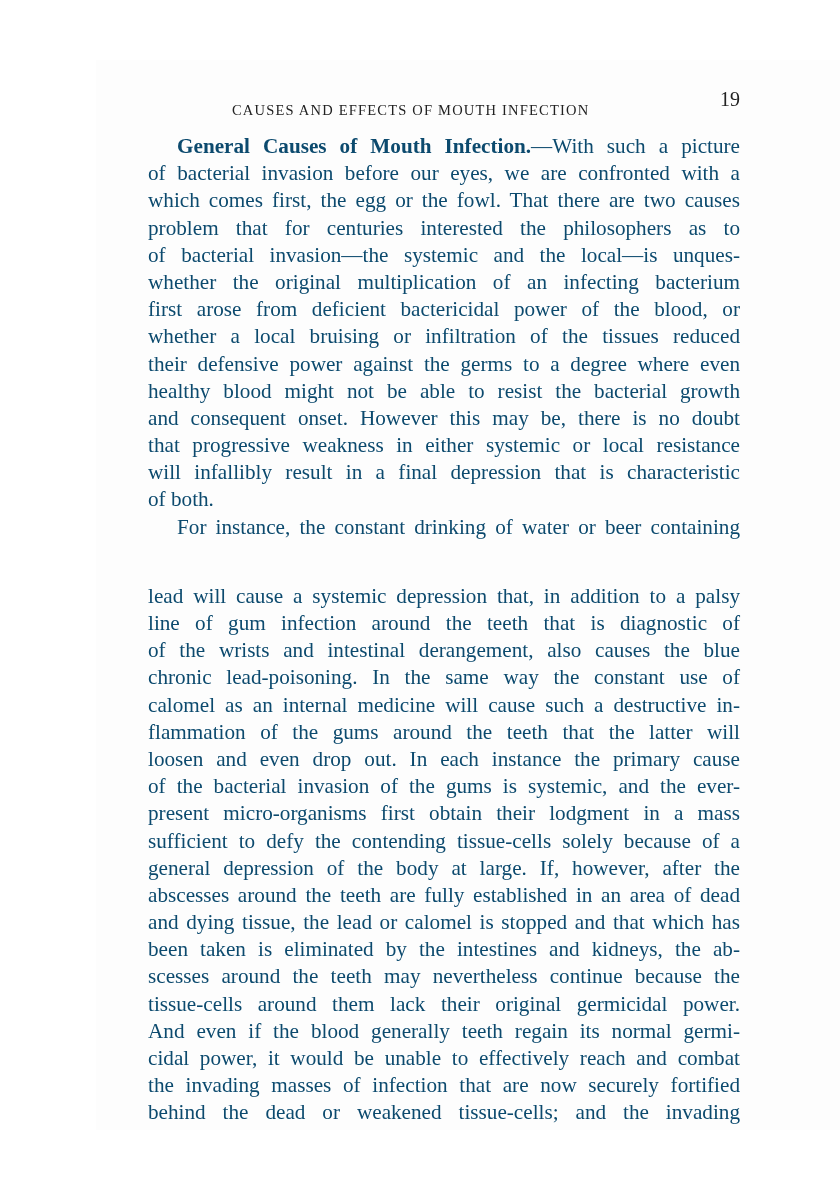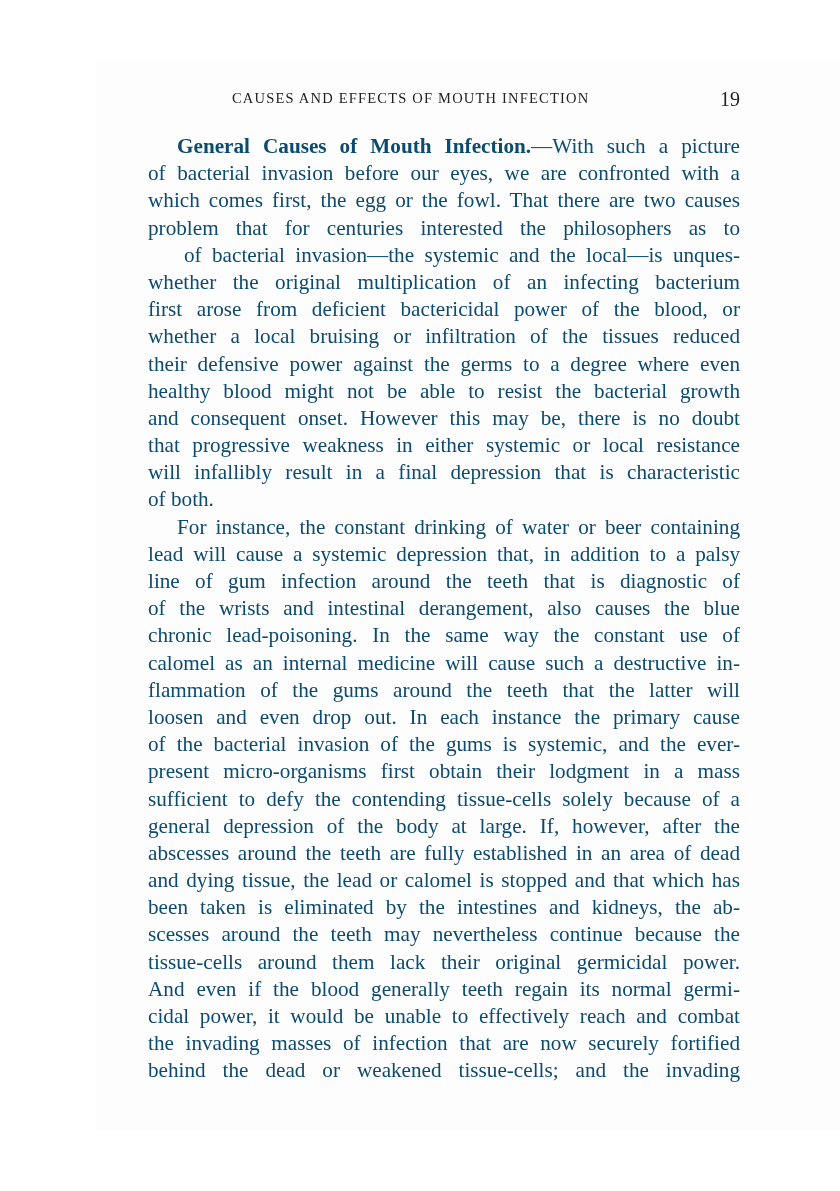--- a/index.html
+++ b/index.html
@@ -8,21 +8,21 @@
     font-family:"Liberation Serif","DejaVu Serif",serif; color:#1a1a1a;
   }
   .page-bg {
     position:absolute; left:96px; top:60px; width:744px; height:1070px;
     background:#fdfdfd;
   }
   .running-head {
     position:absolute; left:232px; top:90px; width:508px; height:22px;
     font-size:14.5px; letter-spacing:1.2px; color:#222;
   }
-  .running-head .title { position:absolute; left:0; top:0; }
+  .running-head .title { position:absolute; left:0; top:12px; }
   .running-head .pageno { position:absolute; right:0; top:-2px; font-size:20px; letter-spacing:0; }
   .body-text {
     position:absolute; left:148px; top:133px; width:592px;
     font-size:21.2px; line-height:27.2px; text-align:justify; color:#0c4a6e;
   }
   .line { display:block; text-align:justify; text-align-last:justify; white-space:nowrap; height:27.2px; }
   .line.last { text-align-last:left; }
   .line.indent { padding-left:29px; }
   .heading { font-weight:bold; }
 </style>
@@ -35,34 +35,34 @@
   <span class="title">CAUSES AND EFFECTS OF MOUTH INFECTION</span>
   <span class="pageno">19</span>
 </div>
 
 <div class="body-text">
   <div>
     <span class="line indent" style="word-spacing: 0px;"><span class="heading">General Causes of Mouth Infection.</span><span>—With such a picture</span></span>
     <span class="line" style="word-spacing: 0px;">of bacterial invasion before our eyes, we are confronted with a</span>
     <span class="line" style="word-spacing: 0px;">which comes first, the egg or the fowl. That there are two causes</span>
     <span class="line" style="word-spacing: 0px;">problem that for centuries interested the philosophers as to</span>
-    <span class="line" style="word-spacing: 0px; margin-left: 36px;">of bacterial invasion—the systemic and the local—is unques-</span>
+    <span class="line" style="word-spacing: 0px;">of bacterial invasion—the systemic and the local—is unques-</span>
     <span class="line" style="word-spacing: 0px;">whether the original multiplication of an infecting bacterium</span>
     <span class="line" style="word-spacing: 0px;">first arose from deficient bactericidal power of the blood, or</span>
     <span class="line" style="word-spacing: 0px;">whether a local bruising or infiltration of the tissues reduced</span>
     <span class="line" style="word-spacing: 0px;">their defensive power against the germs to a degree where even</span>
     <span class="line" style="word-spacing: 0px;">healthy blood might not be able to resist the bacterial growth</span>
     <span class="line" style="word-spacing: 0px;">and consequent onset. However this may be, there is no doubt</span>
     <span class="line" style="word-spacing: 0px;">that progressive weakness in either systemic or local resistance</span>
     <span class="line" style="word-spacing: 0px;">will infallibly result in a final depression that is characteristic</span>
     <span class="line last">of both.</span>
   </div>
   <div>
     <span class="line indent" style="word-spacing: 0px;">For instance, the constant drinking of water or beer containing</span>
-    <span class="line" style="word-spacing: 0px;">lead will cause a systemic depression that, in addition to a palsy</span>
+    <span class="line" style="word-spacing: 0px; margin-top: 42px;">lead will cause a systemic depression that, in addition to a palsy</span>
     <span class="line" style="word-spacing: 0px;">line of gum infection around the teeth that is diagnostic of</span>
     <span class="line" style="word-spacing: 0px;">of the wrists and intestinal derangement, also causes the blue</span>
     <span class="line" style="word-spacing: 0px;">chronic lead-poisoning. In the same way the constant use of</span>
     <span class="line" style="word-spacing: 0px;">calomel as an internal medicine will cause such a destructive in-</span>
     <span class="line" style="word-spacing: 0px;">flammation of the gums around the teeth that the latter will</span>
     <span class="line" style="word-spacing: 0px;">loosen and even drop out. In each instance the primary cause</span>
     <span class="line" style="word-spacing: 0px;">of the bacterial invasion of the gums is systemic, and the ever-</span>
     <span class="line" style="word-spacing: 0px;">present micro-organisms first obtain their lodgment in a mass</span>
     <span class="line" style="word-spacing: 0px;">sufficient to defy the contending tissue-cells solely because of a</span>
     <span class="line" style="word-spacing: 0px;">general depression of the body at large. If, however, after the</span>

